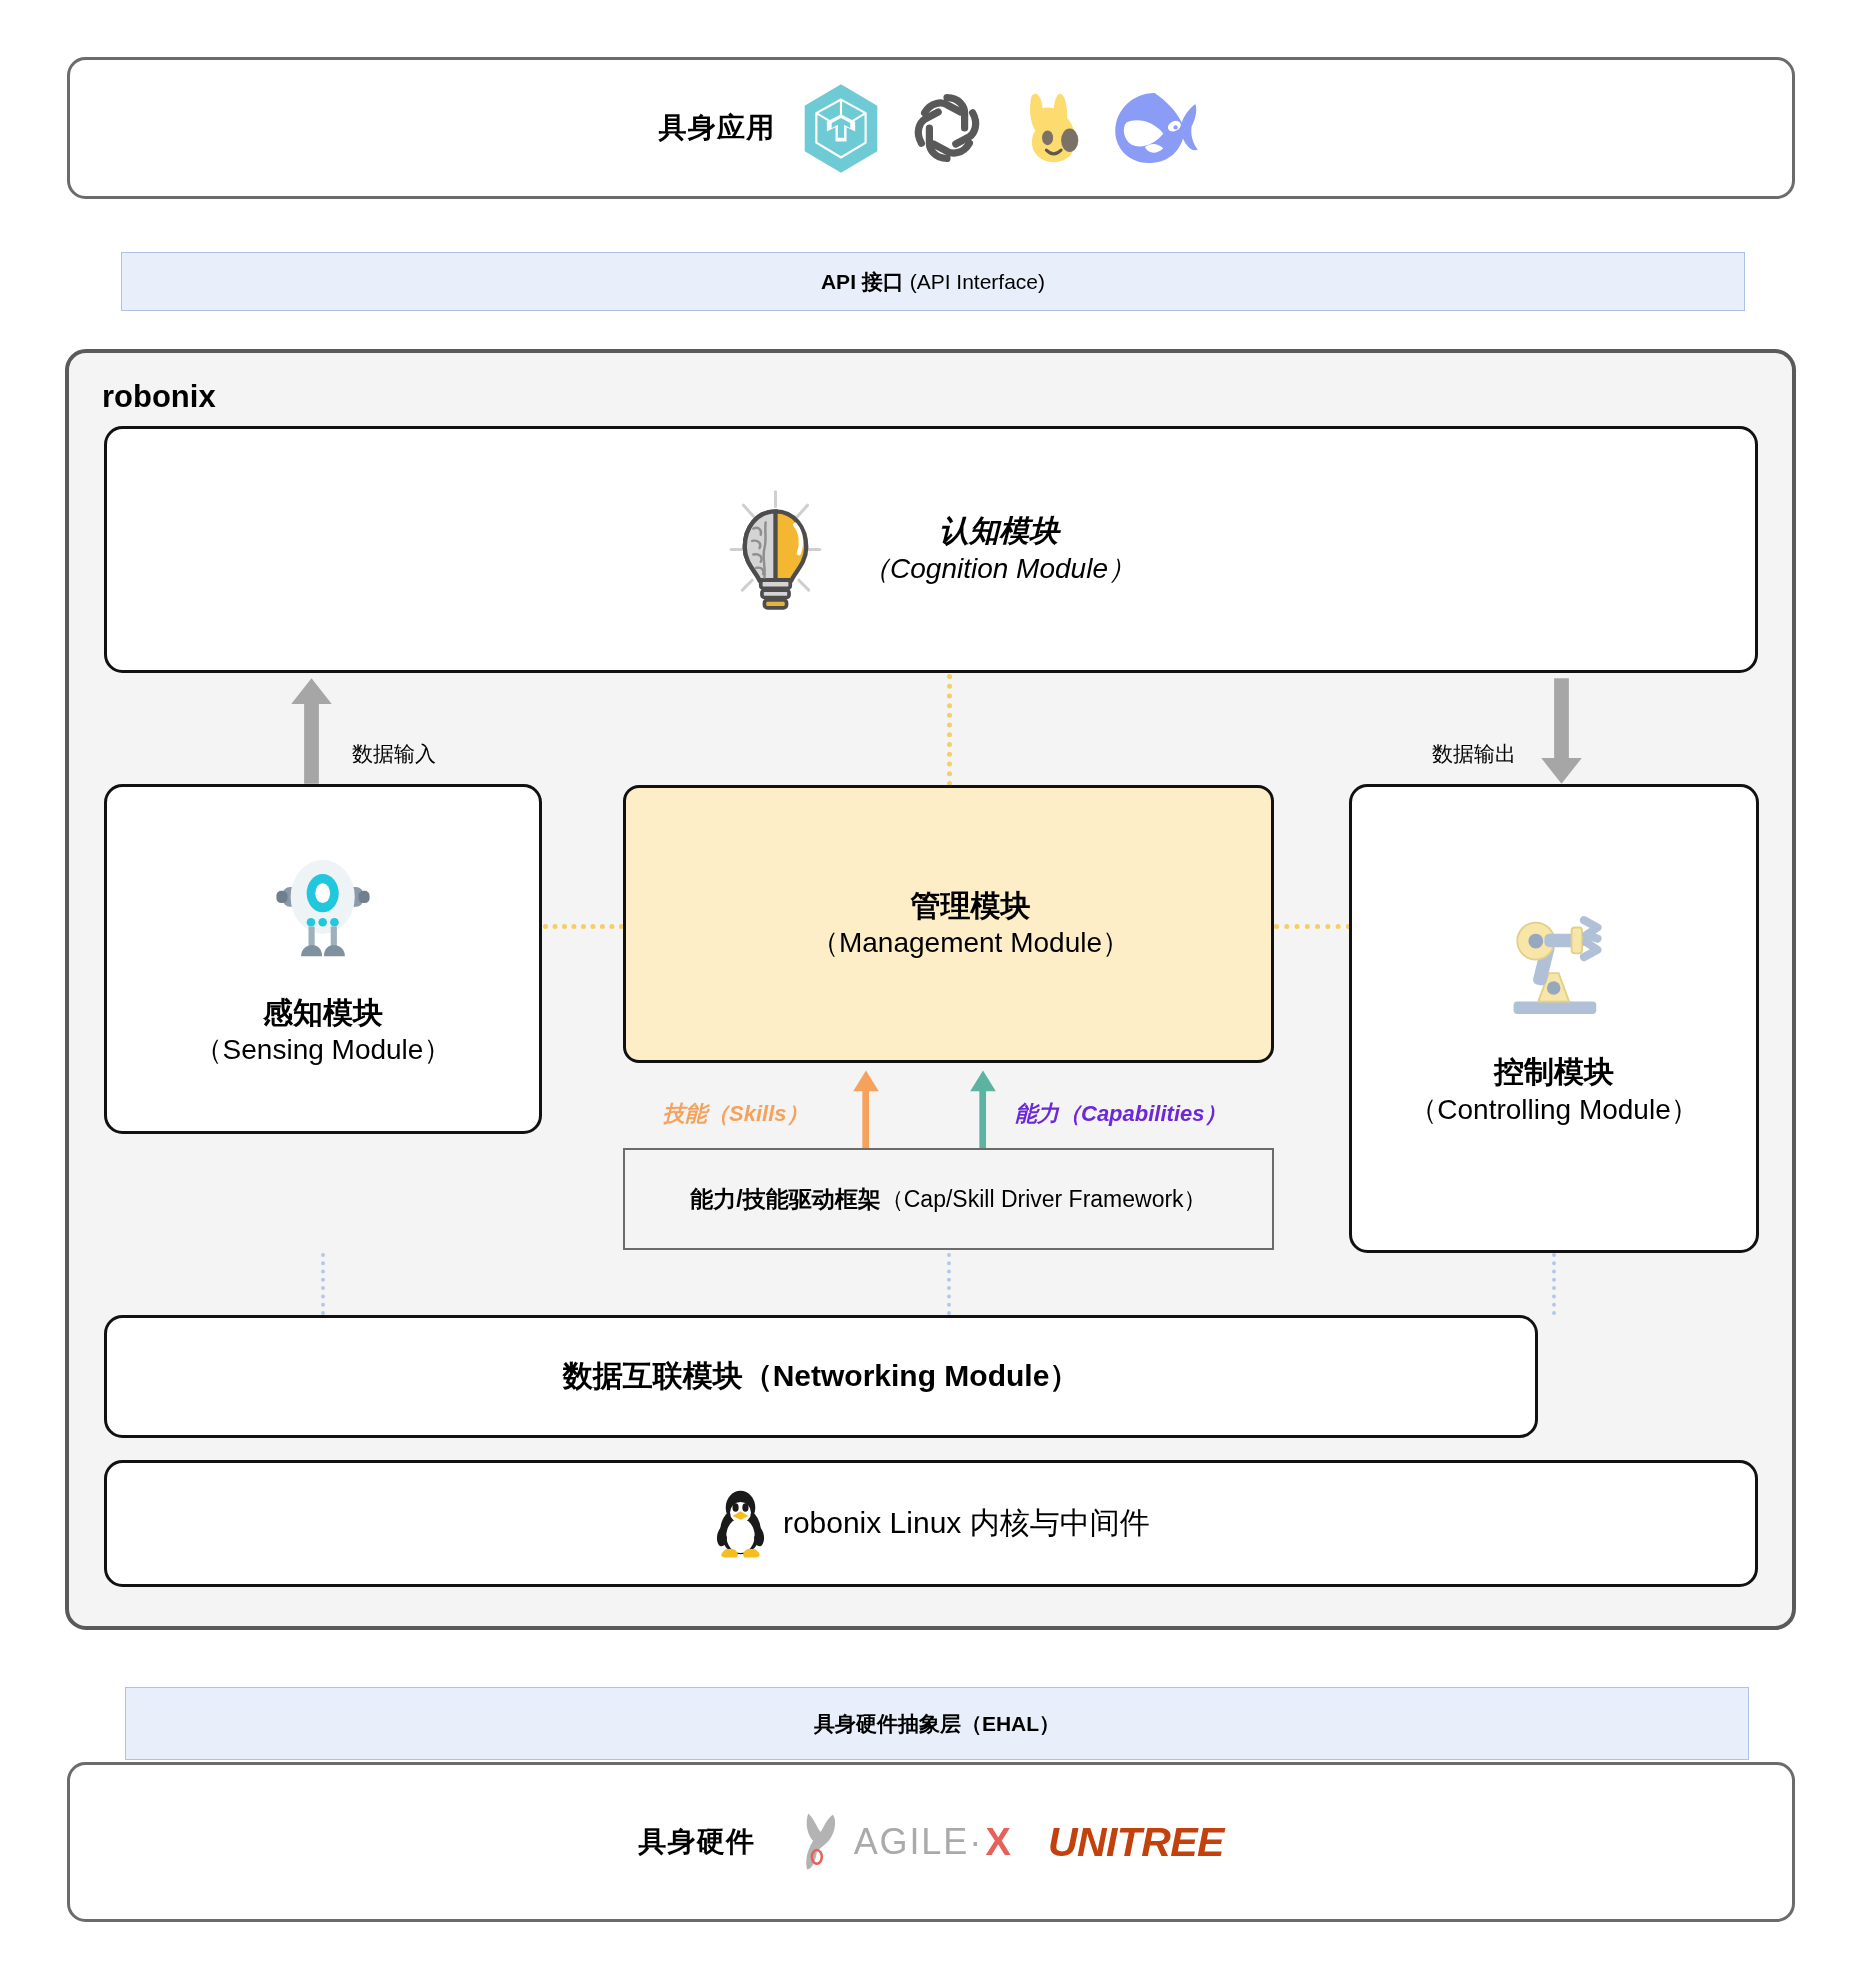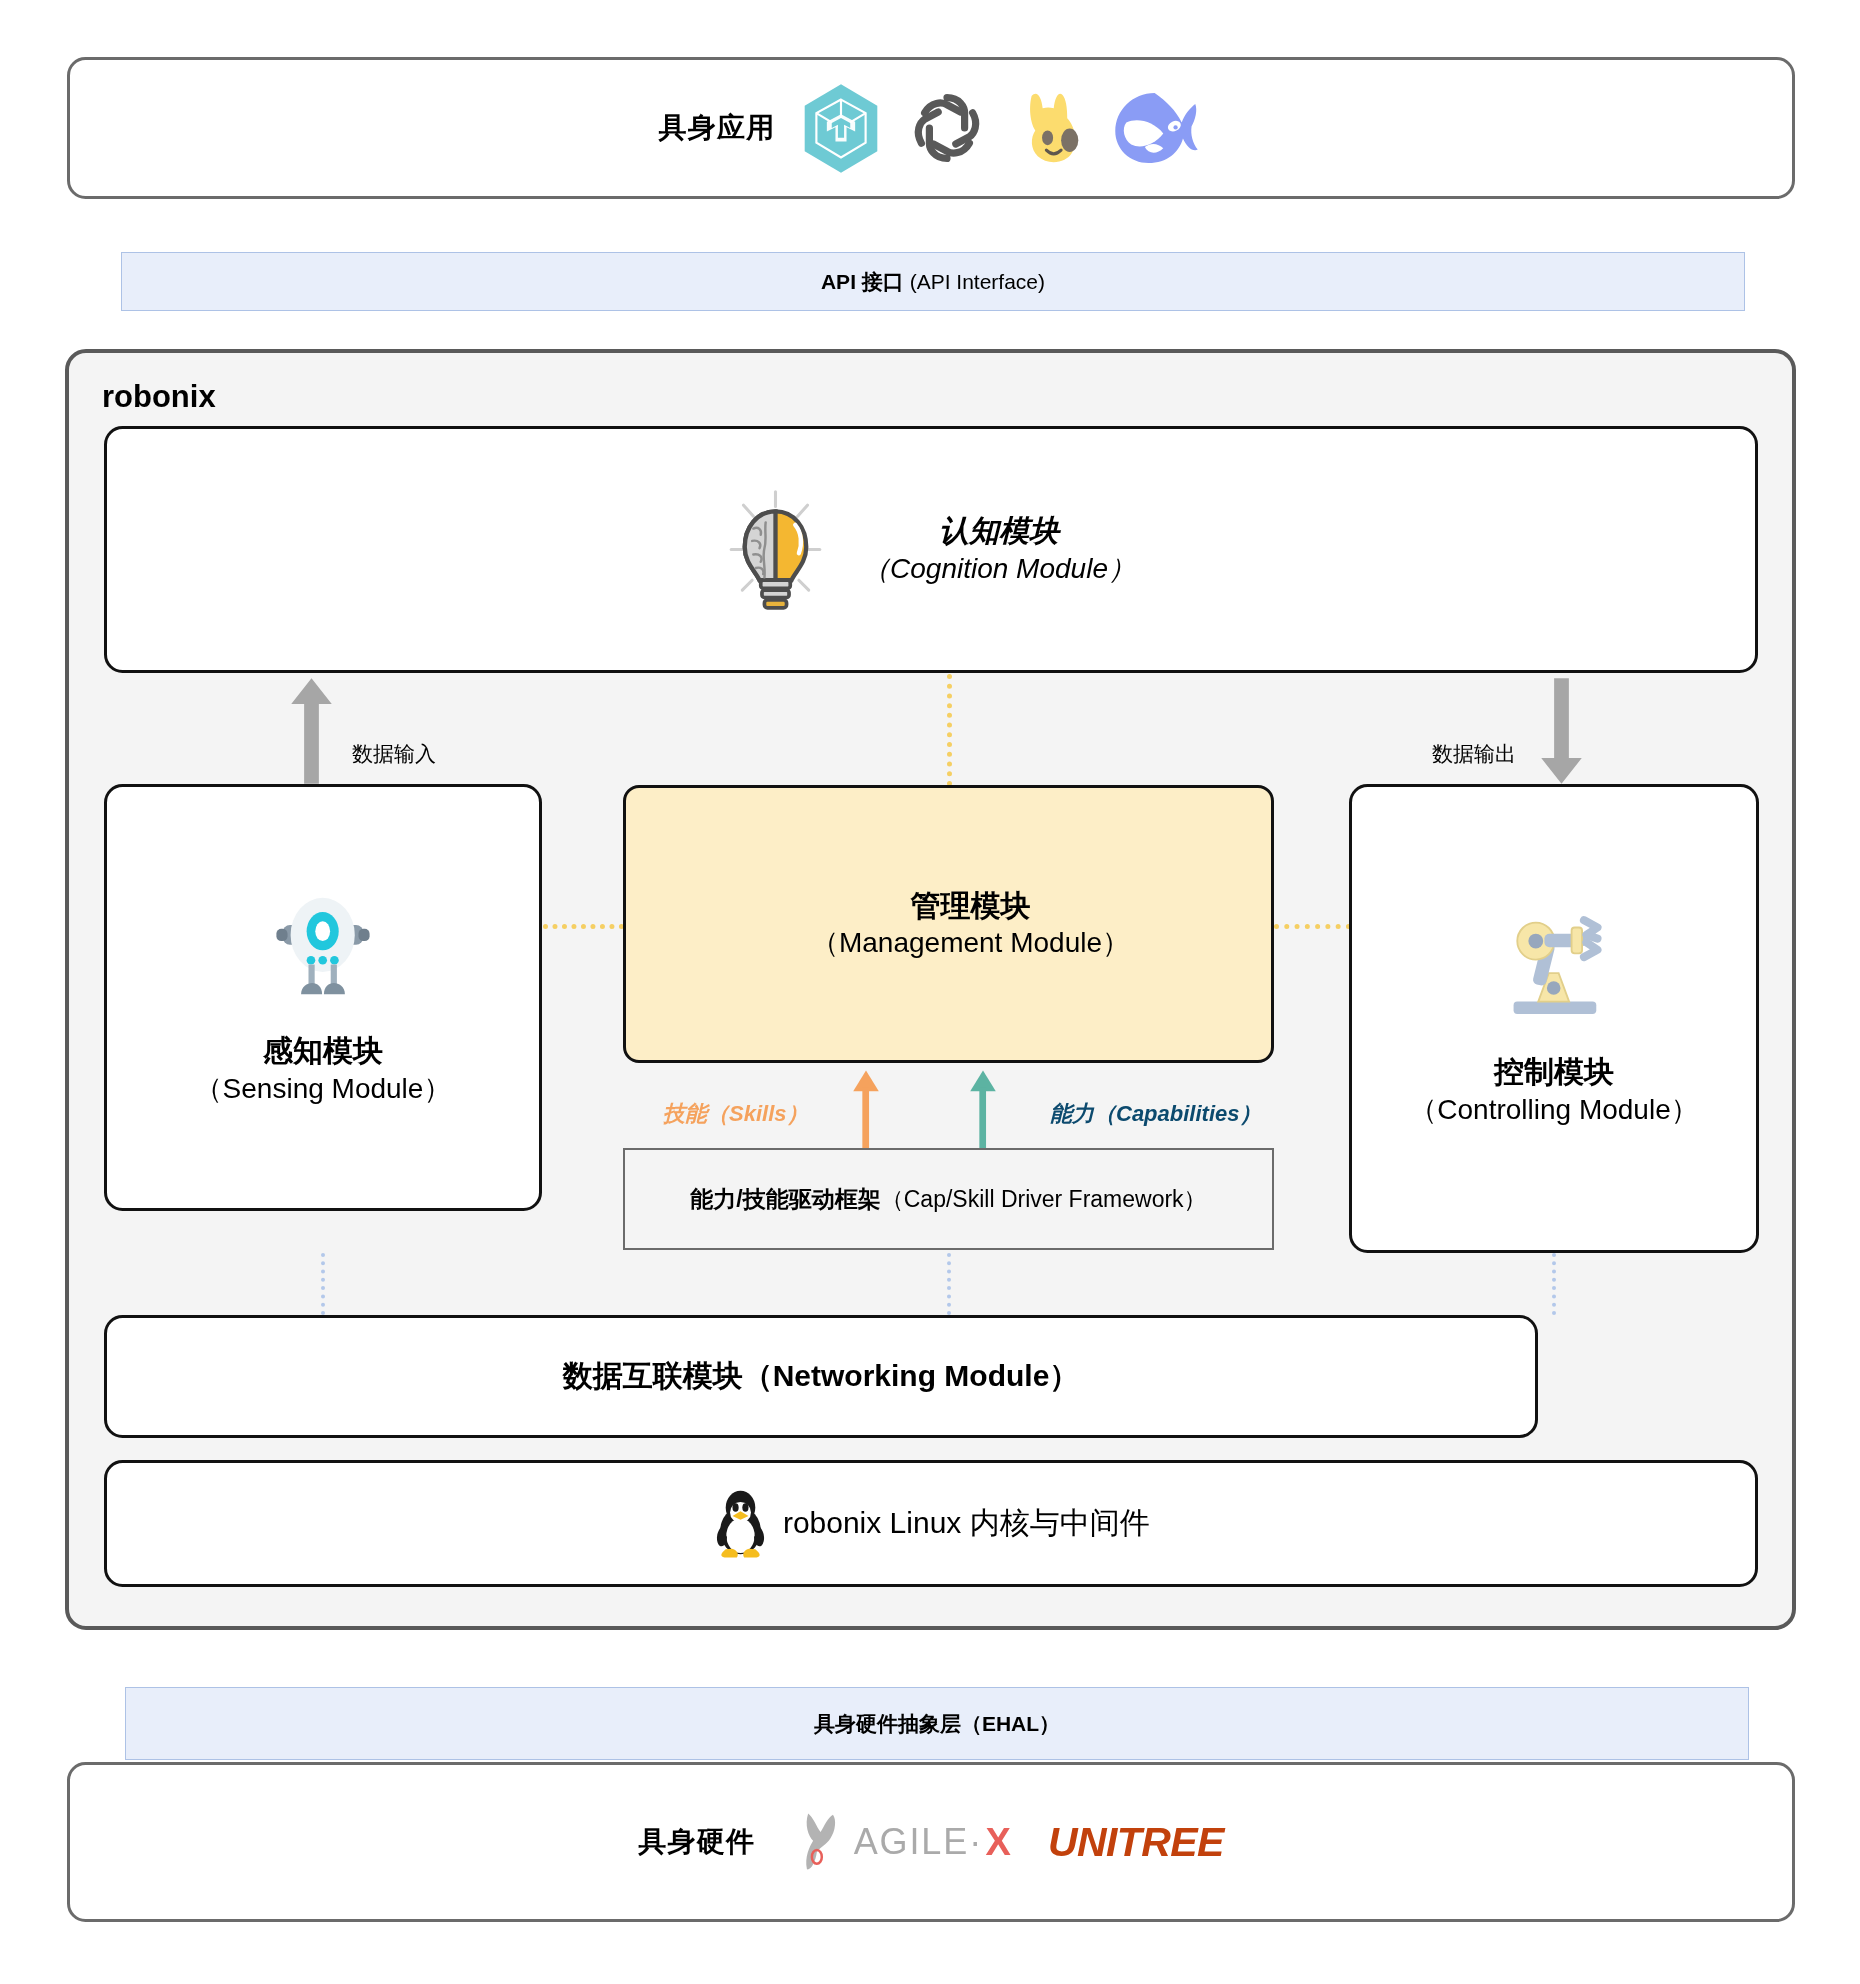--- a/index.html
+++ b/index.html
@@ -54,21 +54,21 @@
     border: 4.3px solid #5a5a5a;
     border-radius: 21px;
   }
   #robonix-title {
     position: absolute; left: 33px; top: 26px;
     font-size: 31px; font-weight: bold; color: #000;
   }
 
   
   #cognition-card { left: 104px; top: 426px;  width: 1654px; height: 247px; }
-  #sensing-card   { left: 104px; top: 784px; width: 438px;  height: 427px; }
+  #sensing-card   { left: 104px; top: 784px; width: 438px;  height: 350px; }
   #controlling-card { left: 1349px; top: 784px; width: 410px; height: 469px; }
   #networking-card { left: 104px; top: 1315px; width: 1434px; height: 123px; }
   #linux-card      { left: 104px; top: 1460px; width: 1654px; height: 127px; }
 
   .mod-inner {
     width: 100%; height: 100%;
     display: flex; align-items: center; justify-content: center;
   }
   .mod-col { flex-direction: column; }
   .mod-title-cn { font-size: 30px; font-weight: bold; color: #000; line-height: 1.28; }
@@ -280,21 +280,21 @@
     </svg>
   </span>
   <span class="sk-label" style="left:663px; top:1099px; color:#f5a25d;">技能（Skills）</span>
 
   <span class="thin-arrow" style="left:969px; top:1070px;">
     <svg width="28" height="79" viewBox="0 0 46 128">
       <polygon points="23,0 44,34 2,34" fill="#5cb3a2"></polygon>
       <rect x="17" y="28" width="11" height="100" fill="#5cb3a2"></rect>
     </svg>
   </span>
-  <span class="sk-label" style="left:1050px; top:1099px; color:#0c4a6e;">能力（Capabilities）</span>
+  <span class="sk-label" style="left:1015px; top:1099px; color:#6d28d9;">能力（Capabilities）</span>
 
   <div id="driver-box">
     <span class="b">能力/技能驱动框架</span>
     <span>（Cap/Skill Driver Framework）</span>
   </div>
 
   <div class="card card-black" id="controlling-card">
     <div class="mod-inner mod-col" style="gap:36px;">
       <span>
         <svg width="108" height="108" viewBox="0 0 175 175">

